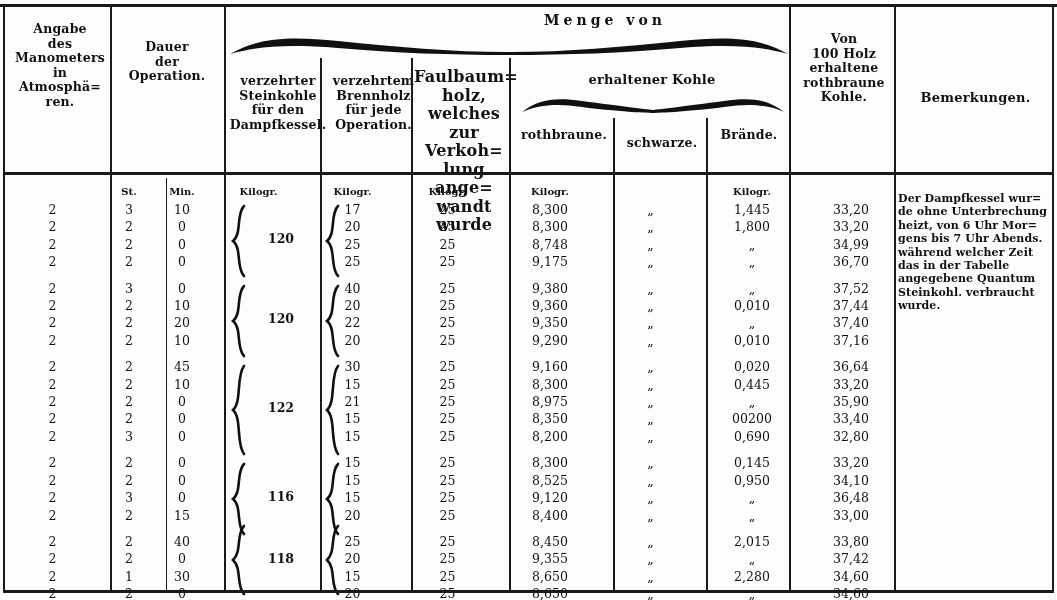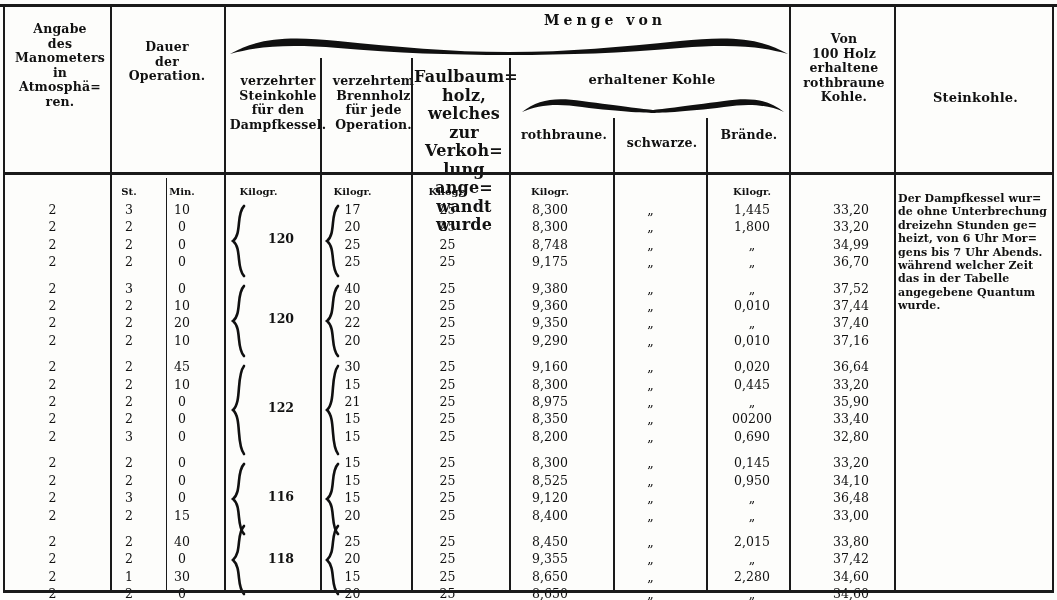--- a/index.html
+++ b/index.html
@@ -164,21 +164,21 @@
   <div class="hdr hdr-sm" style="left:616px;top:128px;width:92px;margin-top:8px;">schwarze.</div>
 
   <div class="hdr hdr-sm" style="left:708px;top:128px;width:82px;">Brände.</div>
 
   <div class="hdr hdr-sm" style="left:792px;top:32px;width:104px;white-space:pre-line;">Von
 100 Holz
 erhaltene
 rothbraune
 Kohle.</div>
 
-  <div class="hdr hdr-md" style="left:898px;top:90px;width:155px;">Steinkohle.</div>
+  <div class="hdr hdr-md" style="left:898px;top:90px;width:155px;">Bemerkungen.</div>
 
   <div class="rule-v" style="left:110px;top:7px;height:583px;"></div>
   <div class="rule-v" style="left:224px;top:7px;height:583px;"></div>
   <div class="rule-v" style="left:320px;top:58px;height:532px;"></div>
   <div class="rule-v" style="left:411px;top:58px;height:532px;"></div>
   <div class="rule-v" style="left:509px;top:58px;height:532px;"></div>
   <div class="rule-v" style="left:613px;top:118px;height:472px;"></div>
   <div class="rule-v" style="left:706px;top:118px;height:472px;"></div>
   <div class="rule-v" style="left:789px;top:7px;height:583px;"></div>
   <div class="rule-v" style="left:894px;top:7px;height:583px;"></div>
@@ -546,23 +546,23 @@
     <path d="M16,2 C8,10 14,28 5,36 C14,44 8,62 16,70" stroke="#101010" stroke-width="2.6" fill="none" stroke-linecap="round"></path>
   </svg>
   <div class="brace-cell" style="left:248px;top:551px;width:66px;">118</div>
   <svg class="swash" style="left:322px;top:524px;" width="20" height="72" viewBox="0 0 20 72">
     <path d="M16,2 C8,10 14,28 5,36 C14,44 8,62 16,70" stroke="#101010" stroke-width="2.6" fill="none" stroke-linecap="round"></path>
   </svg>
 
   <div class="remarks">
     <p>Der Dampfkessel wur=</p>
     <p>de ohne Unterbrechung</p>
-    <p>dreizehn Stunden ge=</p>
     <p>heizt, von 6 Uhr Mor=</p>
     <p>gens bis 7 Uhr Abends.</p>
     <p>während welcher Zeit</p>
     <p>das in der Tabelle</p>
     <p>angegebene Quantum</p>
+    <p>Steinkohl. verbraucht</p>
     <p>wurde.</p>
   </div>
 
   <div class="rule-h" style="left:3px;top:590px;width:1049px;height:3px;"></div>
 </div>
 
 </body></html>

